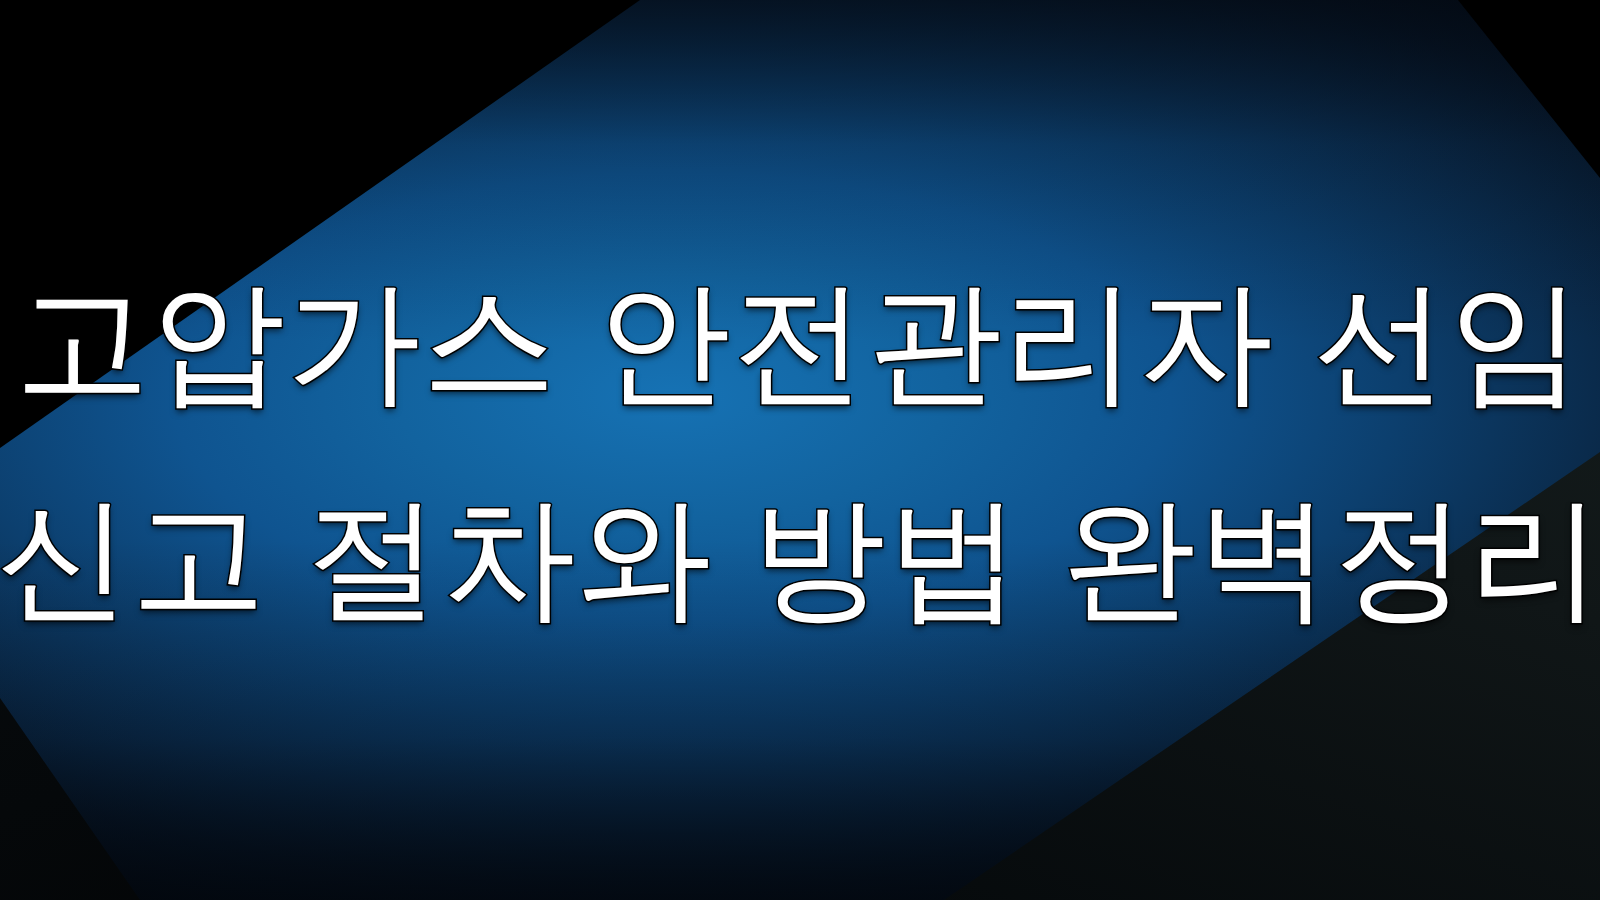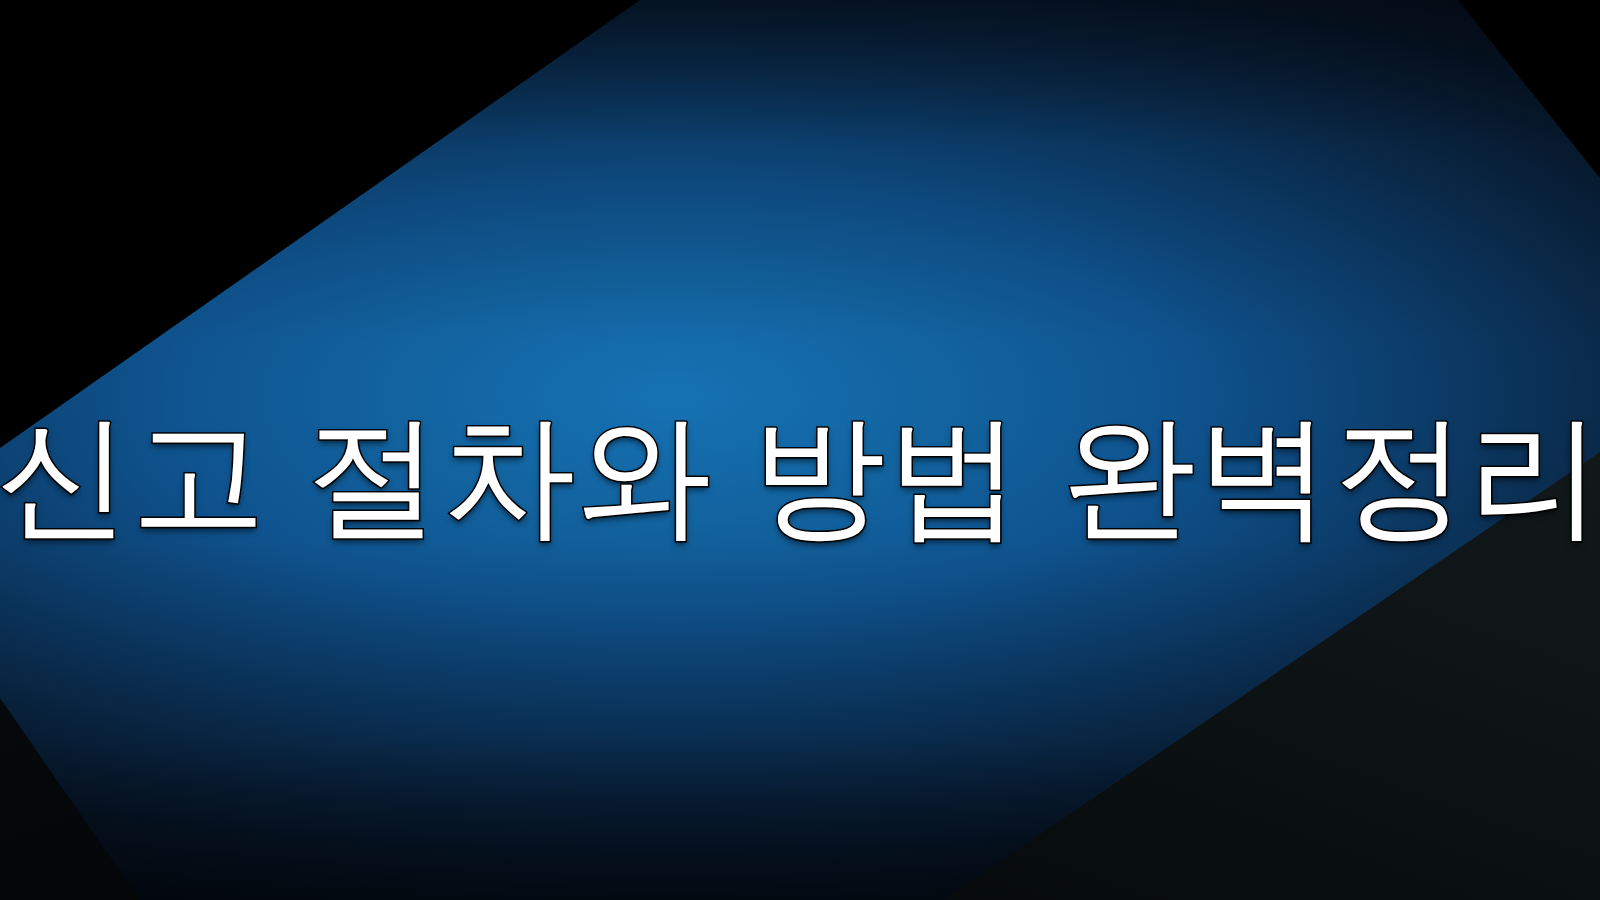--- a/index.html
+++ b/index.html
@@ -126,16 +126,17 @@
 
   <div class="band"></div>
   <div class="band-shade"></div>
 
   <div class="wedge wedge-tl"></div>
   <div class="wedge wedge-tr"></div>
   <div class="wedge wedge-br"></div>
   <div class="wedge wedge-bl"></div>
 
   <div class="title-block">
+    <div class="title-line line-1">고압가스 안전관리자 선임</div>
     <div class="title-line line-2">신고 절차와 방법 완벽정리</div>
   </div>
 
 </div>
 
 </body></html>

